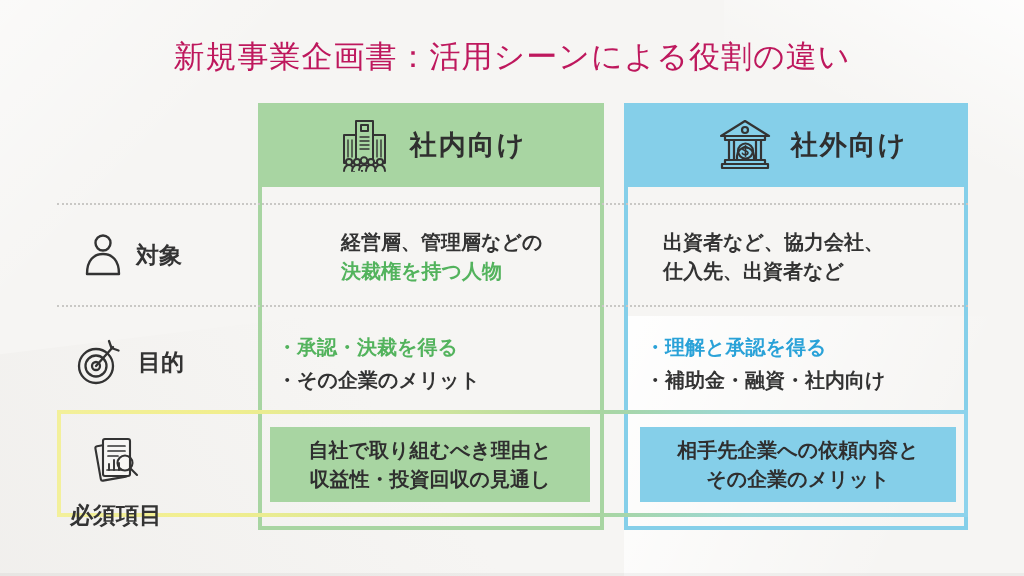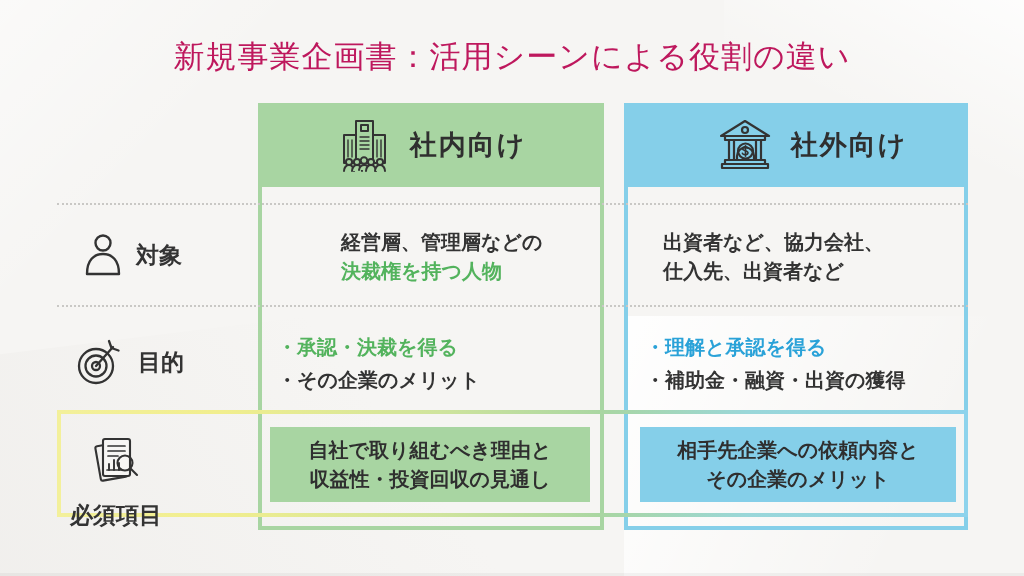--- a/index.html
+++ b/index.html
@@ -195,21 +195,21 @@
     <div>出資者など、協力会社、</div>
     <div>仕入先、出資者など</div>
   </div>
 
   <div class="cell c-r2-int">
     <div class="accent-green">・承認・決裁を得る</div>
     <div>・その企業のメリット</div>
   </div>
   <div class="cell c-r2-ext">
     <div class="accent-blue">・理解と承認を得る</div>
-    <div>・補助金・融資・出資の獲得</div>
+    <div>・補助金・融資・社内向け</div>
   </div>
 
   <div class="req-box req-ext">
     <div>相手先企業への依頼内容と</div>
     <div>その企業のメリット</div>
   </div>
   <div class="req-box req-int">
     <div>自社で取り組むべき理由と</div>
     <div>収益性・投資回収の見通し</div>
   </div>

